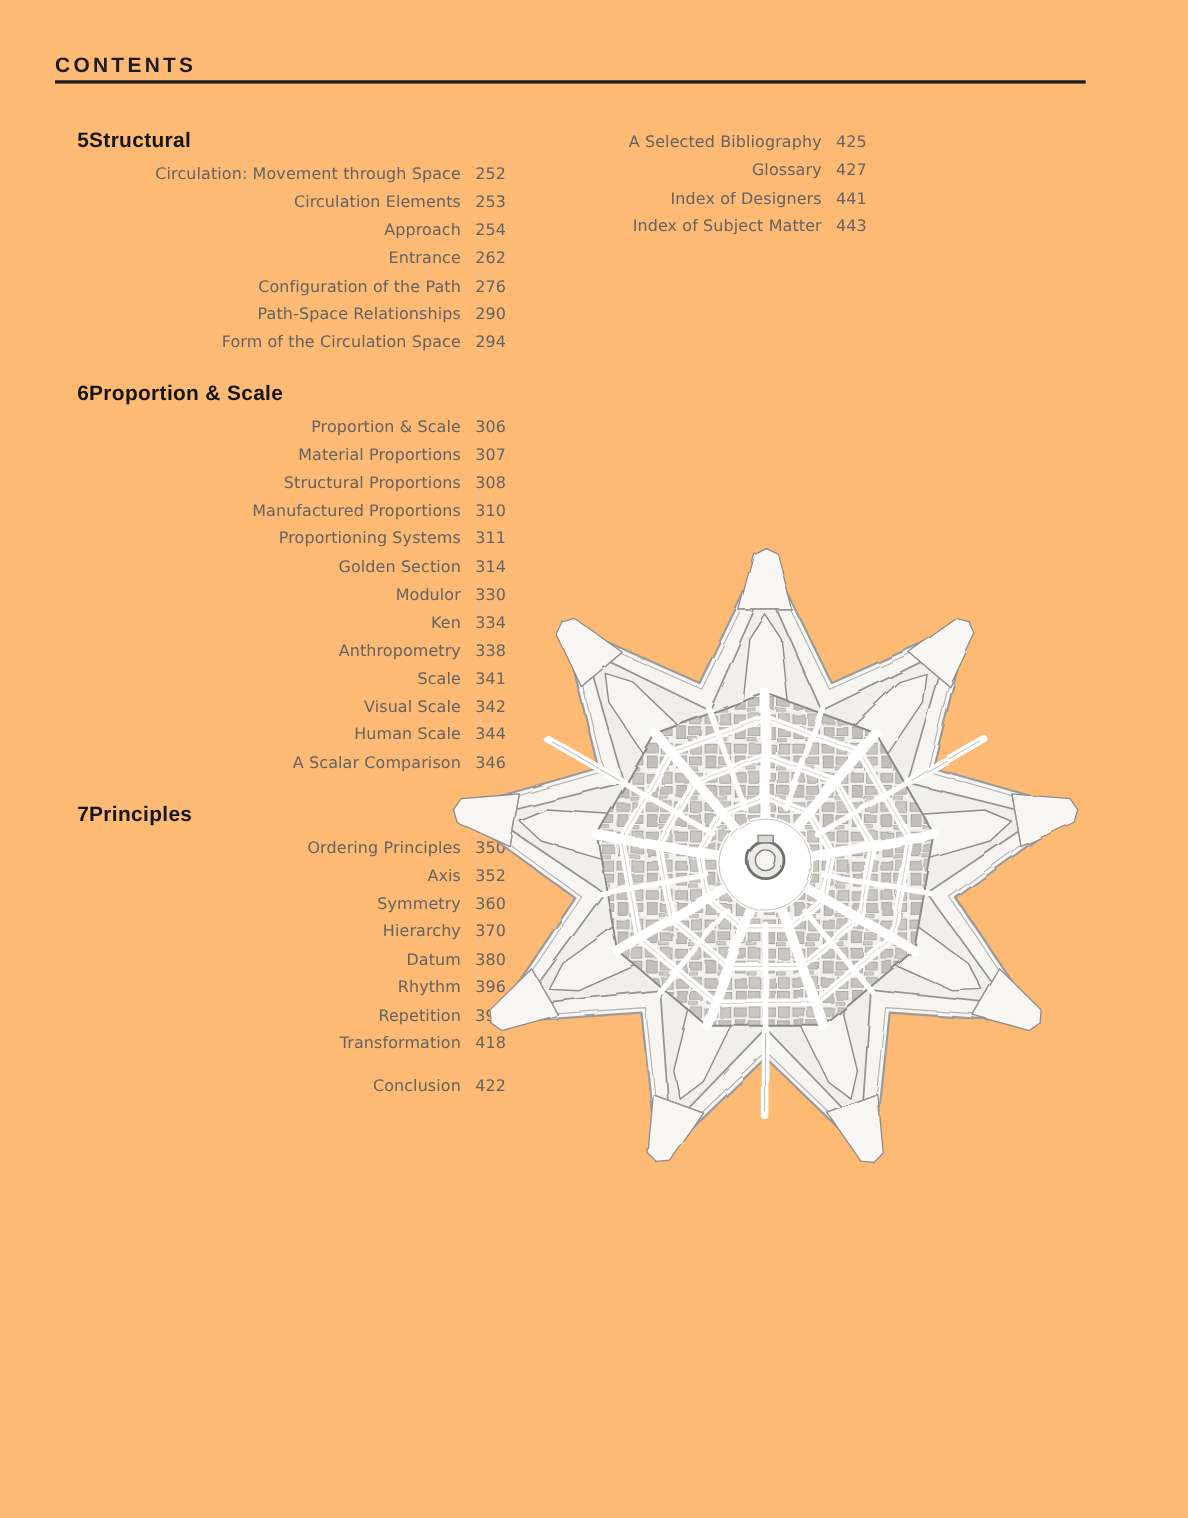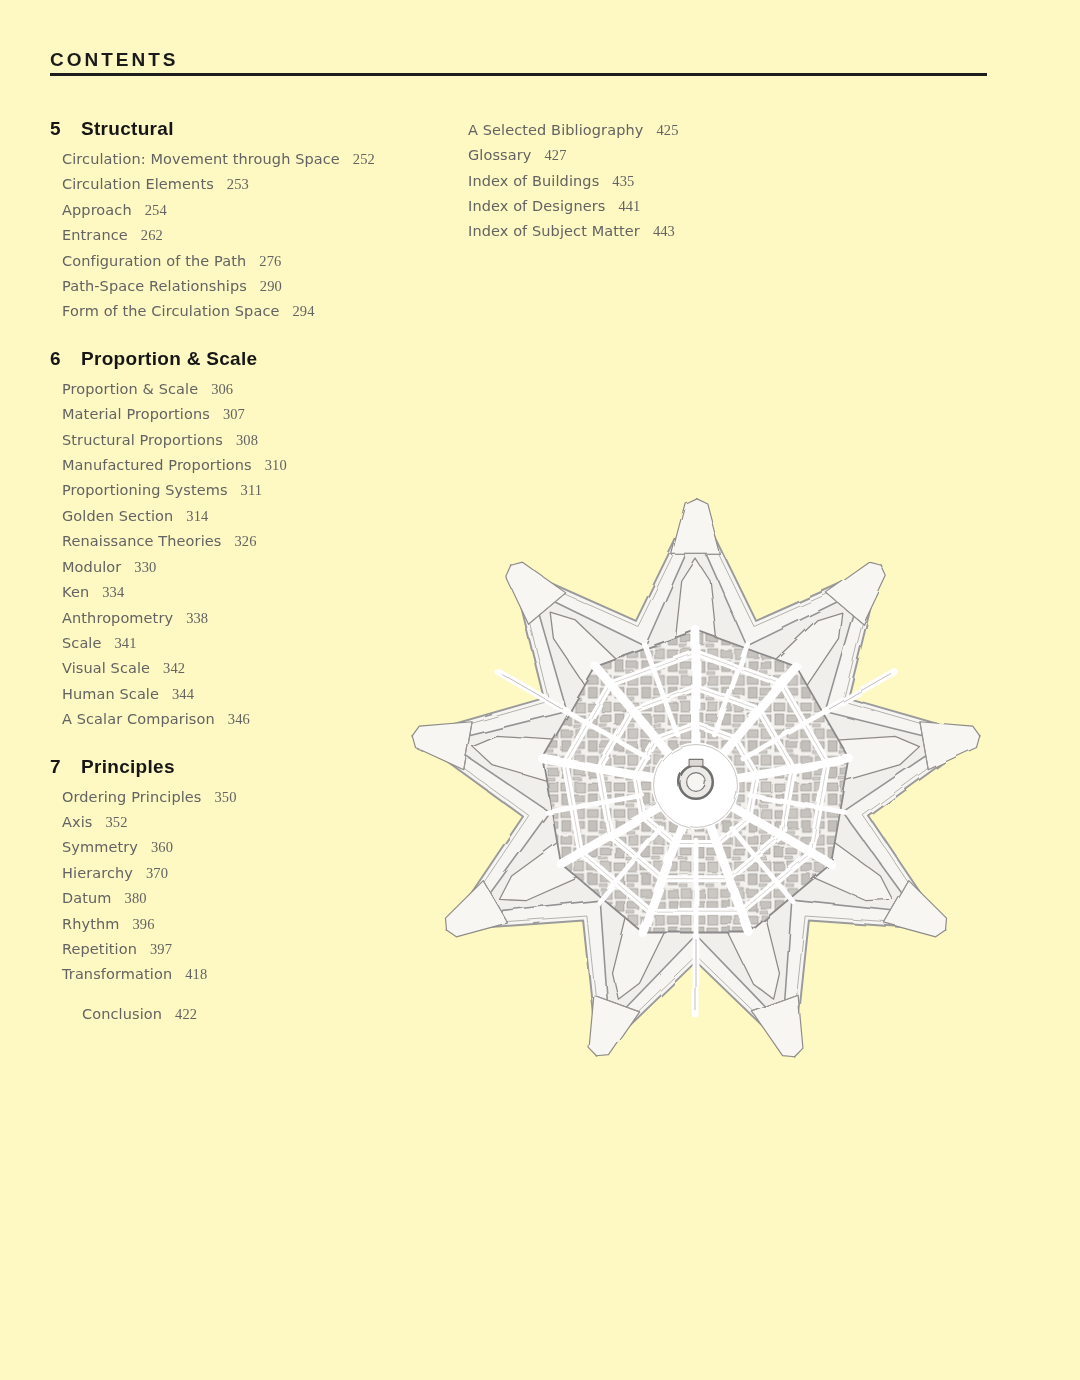--- a/index.html
+++ b/index.html
@@ -1,20 +1,20 @@
 <!DOCTYPE html>
 <html><head>
 <meta charset="utf-8">
 <style>
   html,body{margin:0;padding:0;}
   body{
     width:1080px;height:1380px;position:relative;background:#ffffff;
     font-family:"DejaVu Sans",sans-serif;overflow:hidden;
   }
-  .page{position:absolute;inset:0;background:#fef9c3;}
+  .page{position:absolute;inset:0;background:#fdba74;text-align:right;}
 
   
   .page-title{
     position:absolute;left:50px;top:49px;margin:0;
     font-family:"Liberation Sans",sans-serif;font-weight:700;
     font-size:19px;letter-spacing:3px;color:#1b1b1b;
   }
   .header-rule{
     position:absolute;left:50px;top:73px;width:937px;height:3px;
     background:#1d1d1d;
@@ -31,21 +31,21 @@
     margin:23px 0 7px 0;
   }
   .chapter:first-child .chapter-head{margin-top:8px;}
   .chapter-num{width:31px;flex:0 0 31px;}
   .chapter-items{margin-left:12px;}
 
   .toc-item{
     font-size:14.5px;line-height:25.4px;color:#636363;
     letter-spacing:0.1px;white-space:nowrap;
   }
-  .toc-item .pg{margin-left:13px;color:#636363;font-family:Liberation Serif, serif;}
+  .toc-item .pg{margin-left:13px;color:#636363;}
   .right-col .toc-item{line-height:25.3px;}
   .standalone-items{margin-left:32px;margin-top:14px;}
 
   
   .illustration{
     position:absolute;left:400px;top:488px;width:592px;height:592px;margin:0;
   }
   .illustration svg{width:100%;height:100%;display:block;}
 </style>
 </head>
@@ -77,21 +77,20 @@
           <span class="chapter-num">6</span>
           <span>Proportion &amp; Scale</span>
         </div>
         <div class="chapter-items">
           <div class="toc-item"><span>Proportion &amp; Scale</span><span class="pg">306</span></div>
           <div class="toc-item"><span>Material Proportions</span><span class="pg">307</span></div>
           <div class="toc-item"><span>Structural Proportions</span><span class="pg">308</span></div>
           <div class="toc-item"><span>Manufactured Proportions</span><span class="pg">310</span></div>
           <div class="toc-item"><span>Proportioning Systems</span><span class="pg">311</span></div>
           <div class="toc-item"><span>Golden Section</span><span class="pg">314</span></div>
-          <div class="toc-item"><span>Renaissance Theories</span><span class="pg">326</span></div>
           <div class="toc-item"><span>Modulor</span><span class="pg">330</span></div>
           <div class="toc-item"><span>Ken</span><span class="pg">334</span></div>
           <div class="toc-item"><span>Anthropometry</span><span class="pg">338</span></div>
           <div class="toc-item"><span>Scale</span><span class="pg">341</span></div>
           <div class="toc-item"><span>Visual Scale</span><span class="pg">342</span></div>
           <div class="toc-item"><span>Human Scale</span><span class="pg">344</span></div>
           <div class="toc-item"><span>A Scalar Comparison</span><span class="pg">346</span></div>
         </div>
       </div>
       <div class="chapter">
@@ -111,21 +110,20 @@
         </div>
       </div>
       <div class="standalone-items">
         <div class="toc-item"><span>Conclusion</span><span class="pg">422</span></div>
       </div>
     </section>
 
   <aside class="right-col" id="right-col">
       <div class="toc-item"><span>A Selected Bibliography</span><span class="pg">425</span></div>
       <div class="toc-item"><span>Glossary</span><span class="pg">427</span></div>
-      <div class="toc-item"><span>Index of Buildings</span><span class="pg">435</span></div>
       <div class="toc-item"><span>Index of Designers</span><span class="pg">441</span></div>
       <div class="toc-item"><span>Index of Subject Matter</span><span class="pg">443</span></div>
     </aside>
 
   <figure class="illustration">
     <svg id="fort-svg" viewBox="0 0 600 600">
         <defs>
           <pattern id="blocks" width="27" height="27" patternUnits="userSpaceOnUse">
             <rect width="27" height="27" fill="#f4f2ef"></rect>
             <rect x="1" y="2" width="11" height="8" fill="#c7c4bf" stroke="#96938e" stroke-width="0.6"></rect>

